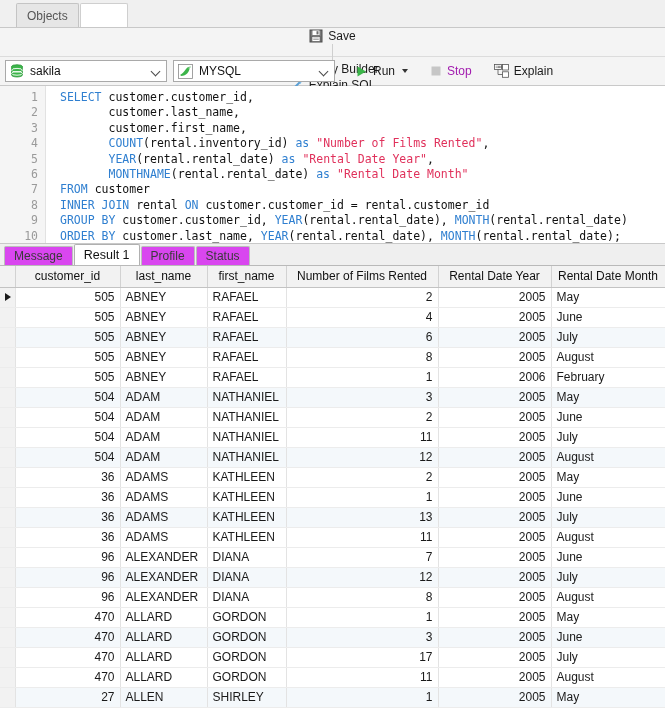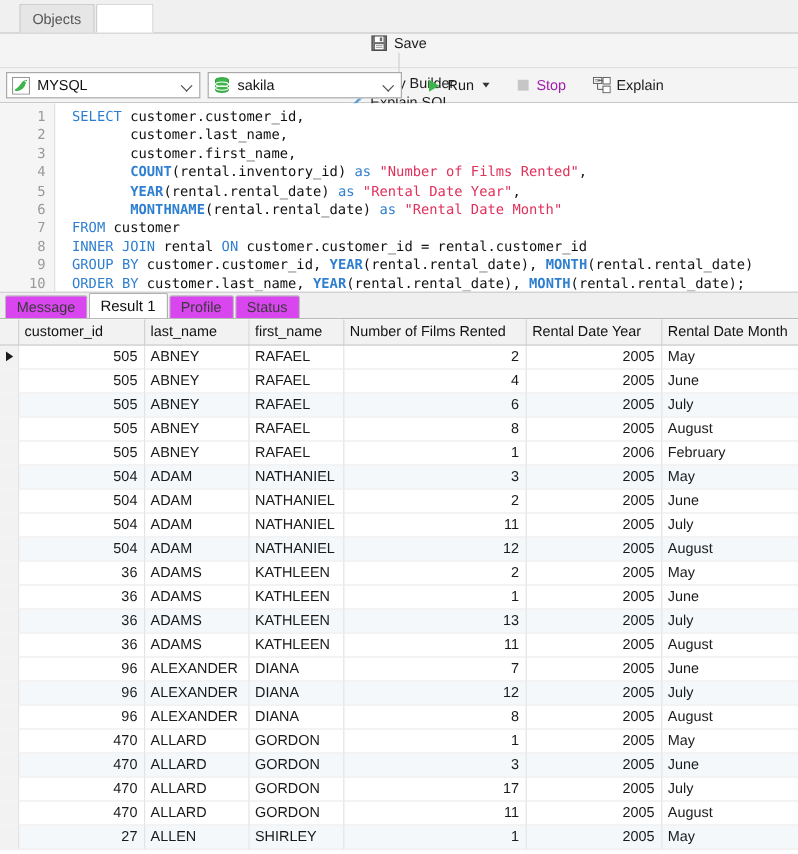--- a/index.html
+++ b/index.html
@@ -169,21 +169,21 @@
     flex: 1 1 auto;
     padding: 4px 0 0 14px;
     line-height: 15.4px;
     white-space: pre;
     overflow: hidden;
     color: #111;
   }
   .code .ln { display: block; height: 15.4px; }
   .kw  { color: #2f7fd0; }
   .str { color: #e0315b; }
-  .fn  { color: #2f7fd0; font-weight: bold; }
+  .fn  { color: #2f7fd0; }
 
   
   .restabs {
     height: 22px;
     background: #efefef;
     border-bottom: 1px solid #b9b9b9;
     display: flex;
     align-items: flex-end;
     padding-left: 4px;
   }
@@ -229,21 +229,21 @@
     padding: 0 5px;
     height: 20px;
     overflow: hidden;
     white-space: nowrap;
     font-weight: normal;
   }
   table.grid thead th {
     background: #f2f2f2;
     border-bottom: 1px solid #c3c3c3;
     border-right: 1px solid #d2d2d2;
-    text-align: left;
+    text-align: center;
     height: 21px;
     color: #111;
   }
   th.ind, td.ind {
     width: 15px;
     background: #f2f2f2;
     border-right: 1px solid #c9c9c9;
     padding: 0;
     text-align: center;
   }
@@ -330,38 +330,38 @@
       <line x1="4" y1="4.2" x2="4" y2="10.5" stroke="#6aa7cc" stroke-width="0.8"></line>
       <line x1="7" y1="4.2" x2="7" y2="10.5" stroke="#6aa7cc" stroke-width="0.8"></line>
       <path d="M8 10 L12.5 10 L12.5 8 L15 11 L12.5 13.5 L12.5 11.5 L8 11.5 Z" fill="#e8913a"></path>
     </svg>
     <span>Export Result</span>
   </div>
 </div>
 
 <div class="toolbar2">
 
-  <div class="combo conn">
-    <svg width="15" height="15" viewBox="0 0 15 15">
-      <rect x="0.5" y="0.5" width="14" height="14" fill="#ffffff" stroke="#8a8a8a" stroke-width="0.8"></rect>
-      <path d="M2 11 C4 10 6 8 8 5 C9.5 3 11 2.4 12.8 2.4 C12 3.6 11.4 5 11 6.6 C10.2 9.6 7 11.8 3.4 12 Z" fill="#3cb54a"></path>
-      <circle cx="11.2" cy="3.9" r="0.6" fill="#ffffff"></circle>
-    </svg>
-    <span class="combo-label">MYSQL</span>
-    <span class="combo-caret"></span>
-  </div>
-
   <div class="combo db">
     <svg width="14" height="14" viewBox="0 0 14 14">
       <ellipse cx="7" cy="2.6" rx="5.4" ry="1.9" fill="#3cb54a" stroke="#1f8f2e" stroke-width="0.7"></ellipse>
       <path d="M1.6 2.6 L1.6 11 C1.6 12.1 4 13 7 13 C10 13 12.4 12.1 12.4 11 L12.4 2.6" fill="#3cb54a" stroke="#1f8f2e" stroke-width="0.7"></path>
       <ellipse cx="7" cy="6.2" rx="5.4" ry="1.8" fill="none" stroke="#ffffff" stroke-width="0.9"></ellipse>
       <ellipse cx="7" cy="9.4" rx="5.4" ry="1.8" fill="none" stroke="#ffffff" stroke-width="0.9"></ellipse>
     </svg>
     <span class="combo-label">sakila</span>
+    <span class="combo-caret"></span>
+  </div>
+
+  <div class="combo conn">
+    <svg width="15" height="15" viewBox="0 0 15 15">
+      <rect x="0.5" y="0.5" width="14" height="14" fill="#ffffff" stroke="#8a8a8a" stroke-width="0.8"></rect>
+      <path d="M2 11 C4 10 6 8 8 5 C9.5 3 11 2.4 12.8 2.4 C12 3.6 11.4 5 11 6.6 C10.2 9.6 7 11.8 3.4 12 Z" fill="#3cb54a"></path>
+      <circle cx="11.2" cy="3.9" r="0.6" fill="#ffffff"></circle>
+    </svg>
+    <span class="combo-label">MYSQL</span>
     <span class="combo-caret"></span>
   </div>
 
   <div class="tbtn" style="margin-left:6px;">
     <svg width="13" height="13" viewBox="0 0 13 13">
       <path d="M2.5 1.5 L11 6.5 L2.5 11.5 Z" fill="#3cb54a"></path>
     </svg>
     <span>Run</span>
     <span class="caret"></span>
   </div>

